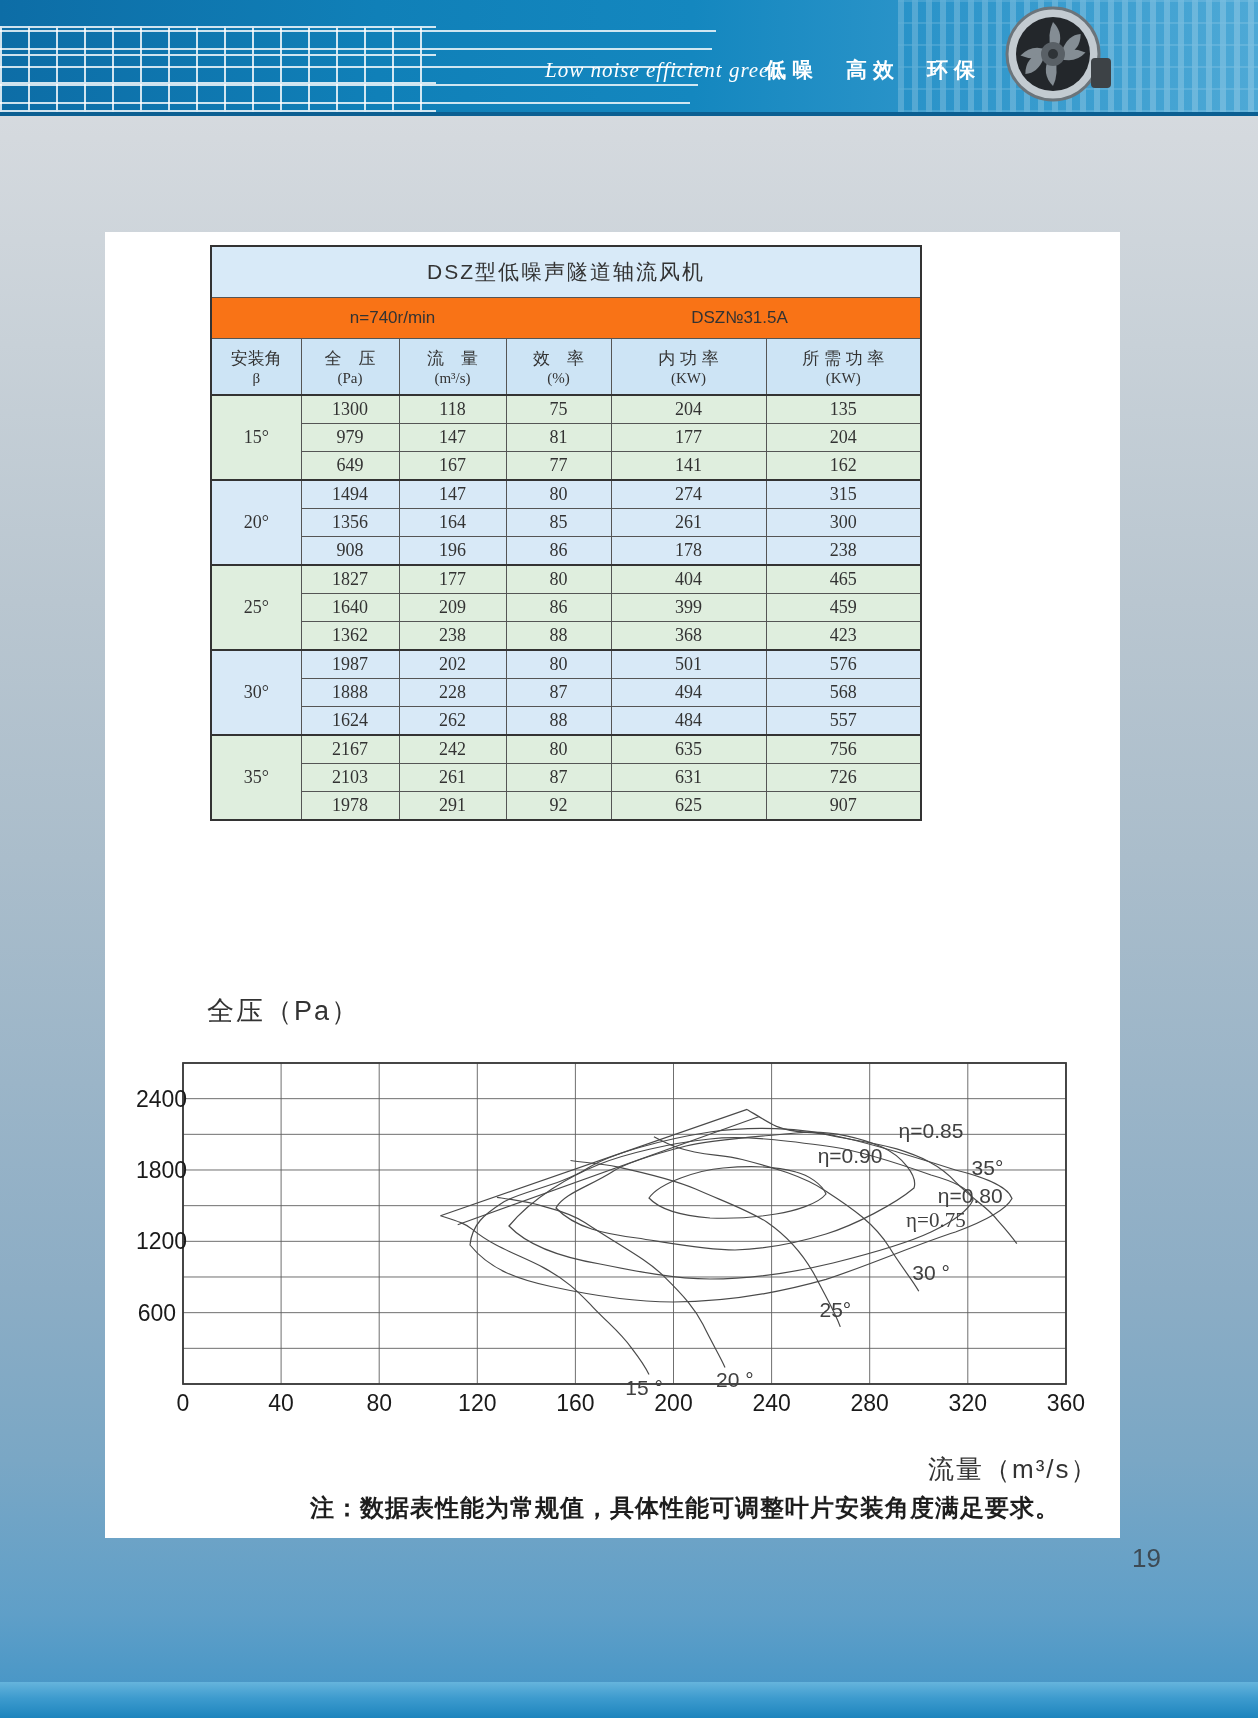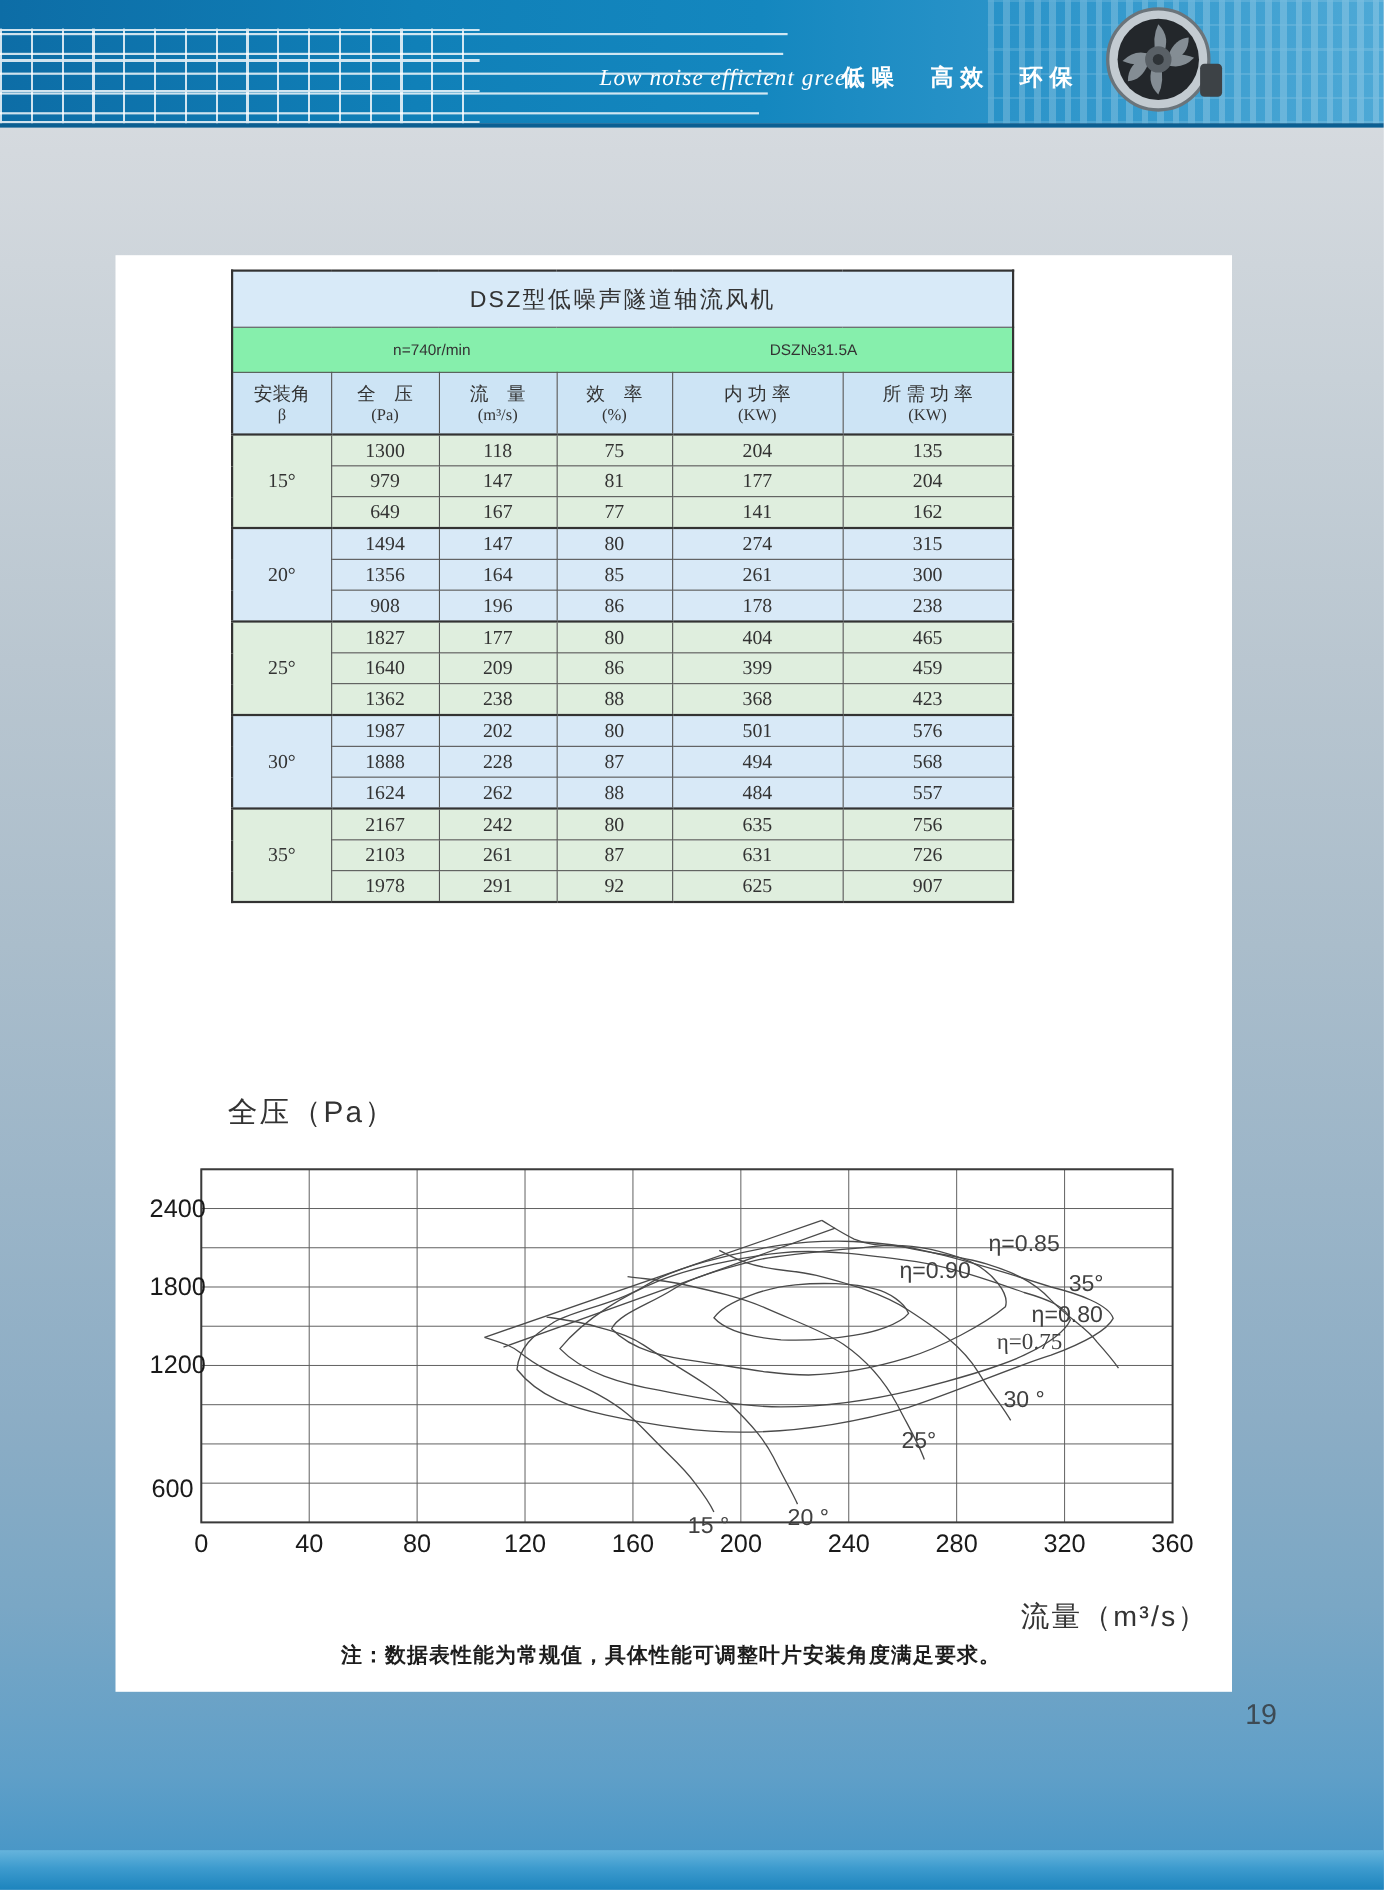--- a/index.html
+++ b/index.html
@@ -39,41 +39,41 @@
   
   .panel{position:absolute;left:105px;top:232px;width:1015px;height:1306px;background:#ffffff;}
   
   .spec-table{
     position:absolute;left:210px;top:245px;width:710px;
     border-collapse:collapse;table-layout:fixed;
     font-size:18px;color:#333;
   }
   .spec-table td{border:1px solid #555;text-align:center;vertical-align:middle;padding:0;}
   .t-title{height:50px;background:#d8eaf8;font-size:21px;letter-spacing:2px;border-bottom:1px solid #555;}
-  .t-sub{height:40px;background:#86efac;font-size:14px;}
+  .t-sub{height:40px;background:#f97316;font-size:17px;}
   .t-sub .half{display:inline-block;width:49%;}
   .t-head{height:55px;background:#cde4f5;font-size:17px;border-bottom:2px solid #333;}
   .t-head .unit{font-size:15px;font-family:"Liberation Serif", serif;}
   .spec-table .num{font-family:"Liberation Serif", serif;height:27px;font-size:18px;}
   .spec-table .angle{font-family:"Liberation Serif", serif;font-size:18px;}
   .g-green{background:#dfeede;}
   .g-blue{background:#d8e9f7;}
   .group-top td{border-top:2px solid #333;}
   .spec-table tr:last-child td{border-bottom:2px solid #333;}
   .outer{border:2px solid #333;}
   
   .chart-title{position:absolute;left:163px;top:993px;font-size:27px;color:#333;letter-spacing:2px;margin-left:44px;}
   .chart-wrap{position:absolute;left:140px;top:960px;width:940px;height:480px;}
   .chart-wrap svg{position:absolute;left:0;top:0;}
   .tick{position:absolute;color:#1a1a1a;font-size:23px;}
   .tick.x{transform:translateX(-50%);top:430px;}
   .tick.y{transform:translateY(-50%);text-align:right;width:40px;left:-4px;}
   .anno{position:absolute;transform:translate(-50%,-50%);font-size:21px;color:#404040;white-space:nowrap;margin-top:13px;}
   .flow-label{position:absolute;left:928px;top:1452px;font-size:26px;color:#333;letter-spacing:2px;}
-  .note{position:absolute;left:310px;top:1492px;font-size:19px;font-weight:bold;color:#1d1d1d;letter-spacing:1px;}
+  .note{position:absolute;left:310px;top:1492px;font-size:24px;font-weight:bold;color:#1d1d1d;letter-spacing:1px;}
   
   .bottom-band{
     position:absolute;left:0;top:1682px;width:1258px;height:36px;
     background:linear-gradient(180deg,#66b4dc 0%,#3d9bce 45%,#1d84bd 100%);
   }
   .page-num{position:absolute;left:1132px;top:1543px;font-size:26px;color:#3d4a54;}
 </style>
 </head>
 <body>
 
@@ -317,21 +317,21 @@
       <span class="tick x" style="left: 43px;">0</span>
       <span class="tick x" style="left: 141.1px;">40</span>
       <span class="tick x" style="left: 239.2px;">80</span>
       <span class="tick x" style="left: 337.3px;">120</span>
       <span class="tick x" style="left: 435.4px;">160</span>
       <span class="tick x" style="left: 533.5px;">200</span>
       <span class="tick x" style="left: 631.6px;">240</span>
       <span class="tick x" style="left: 729.7px;">280</span>
       <span class="tick x" style="left: 827.8px;">320</span>
       <span class="tick x" style="left: 925.9px;">360</span>
-      <span class="tick y" style="top: 352.666px; margin-top: 40px;">600</span>
+      <span class="tick y" style="top: 352.666px;">600</span>
       <span class="tick y" style="top: 281.332px;">1200</span>
       <span class="tick y" style="top: 209.998px;">1800</span>
       <span class="tick y" style="top: 138.664px;">2400</span>
     </div>
   <div id="anno-layer">
       <span class="anno" style="left: 791.013px; top: 158.043px;">η=0.85</span>
       <span class="anno" style="left: 710.08px; top: 183px;">η=0.90</span>
       <span class="anno" style="left: 847.42px; top: 195.018px;">35°</span>
       <span class="anno" style="left: 830.253px; top: 223.076px;">η=0.80</span>
       <span class="anno" style="left: 795.918px; top: 247px; font-family: Liberation Serif, serif;">η=0.75</span>

